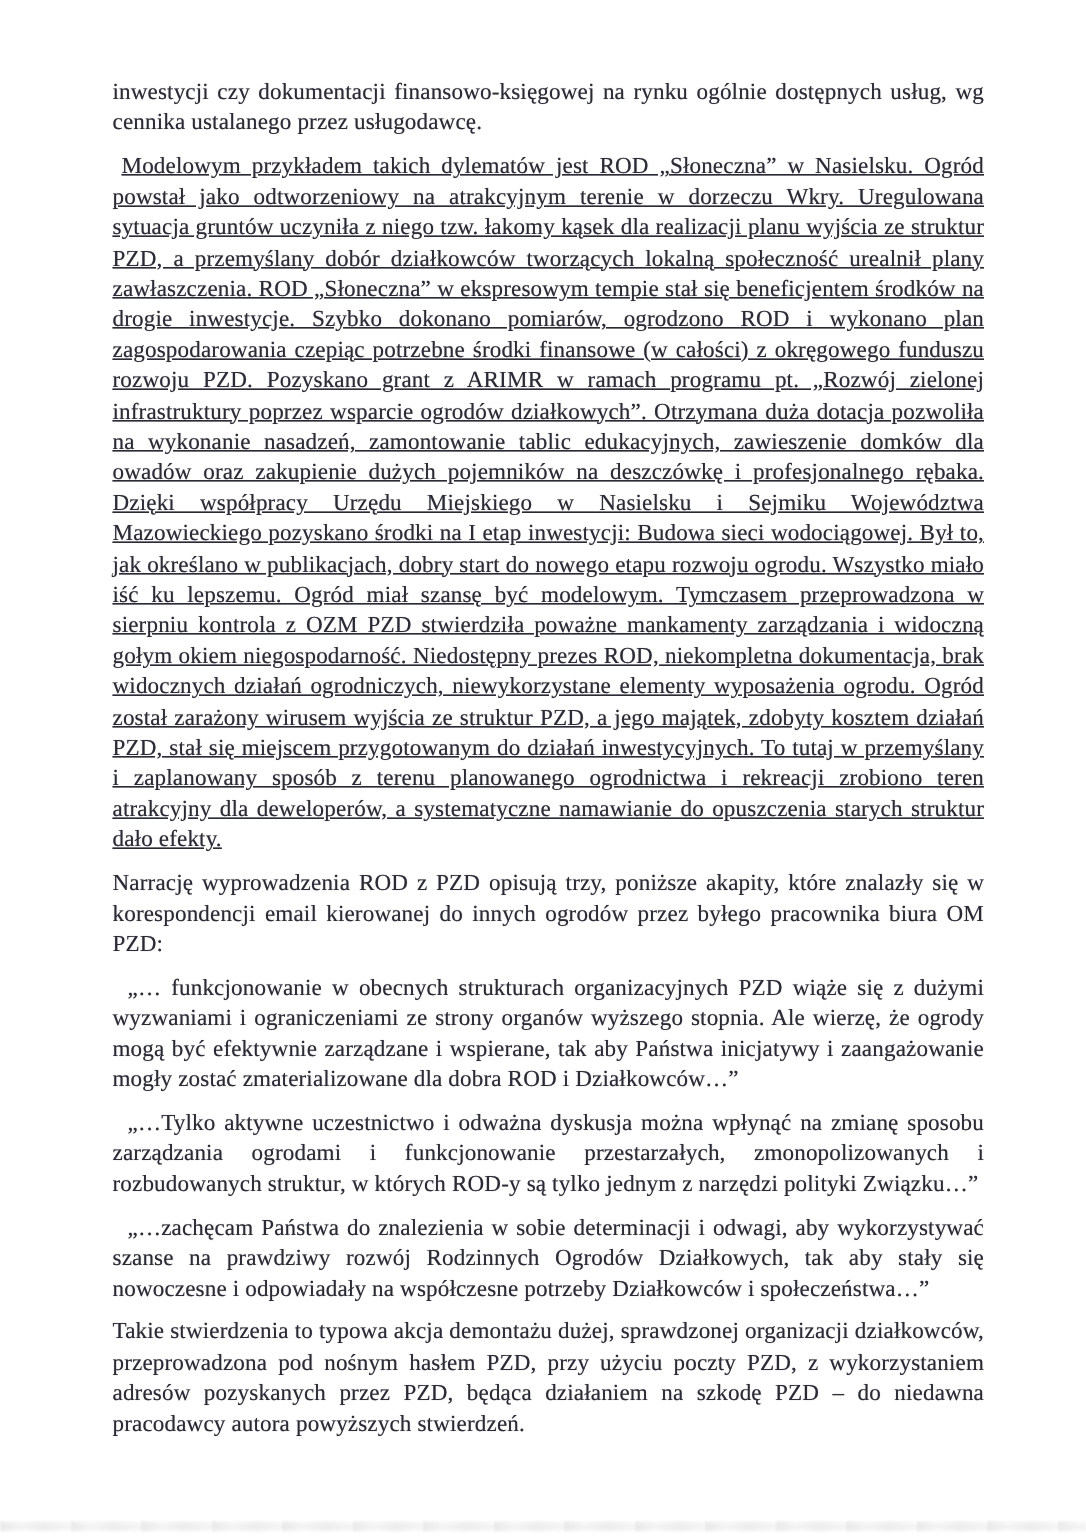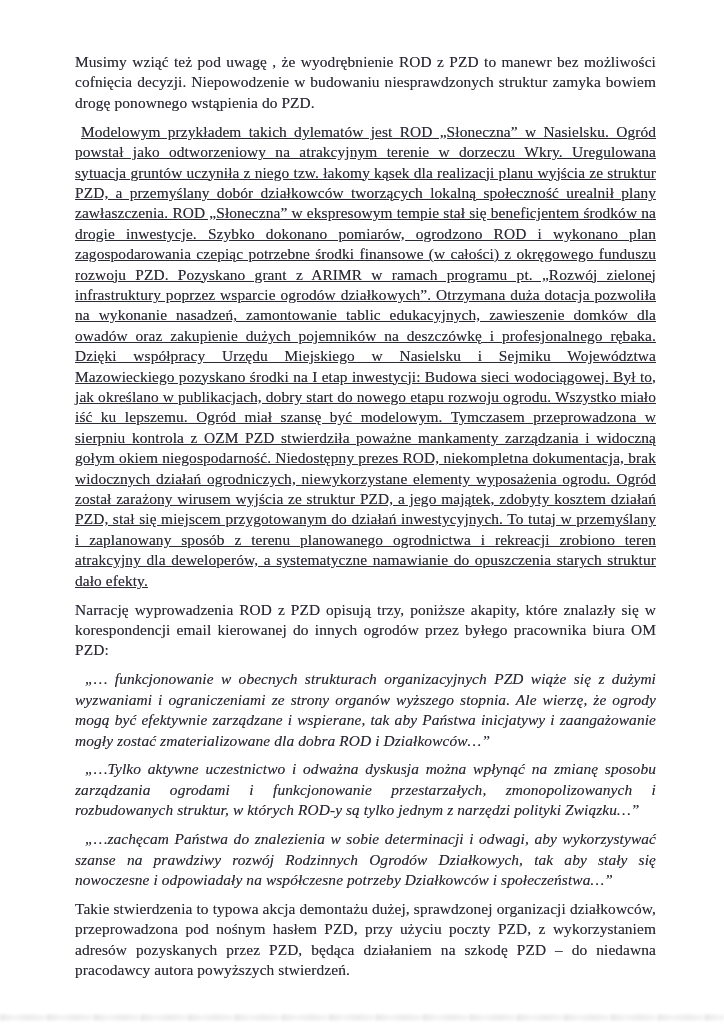--- a/index.html
+++ b/index.html
@@ -26,21 +26,21 @@
     line-height: 20.4px;
     text-align: justify;
     
     text-shadow: 0 0 0.6px rgba(43, 43, 54, 0.55);
     letter-spacing: 0.1px;
   }
   .para {
     margin: 0 0 8.5px 0;
   }
   .para.body-indent { text-indent: 6px; text-decoration: underline; }
-  .para.quote { text-indent: 10px; font-style: italic; }
+  .para.quote { text-indent: 10px; }
   
   .scan-band {
     position: absolute;
     left: 0;
     right: 0;
     bottom: 3px;
     height: 7px;
     opacity: 0.75;
     filter: blur(0.8px);
     background:
@@ -49,21 +49,21 @@
         rgba(214,214,216,0.40) 29px, rgba(238,238,240,0.12) 47px),
       linear-gradient(180deg, rgba(255,255,255,0) 0%, rgba(210,210,212,0.35) 55%, rgba(255,255,255,0) 100%);
   }
 </style>
 </head>
 <body>
 
 <main class="page">
   <section class="text-block">
 
-      <p class="para body">Musimy wziąć też pod uwagę , że wyodrębnienie ROD z PZD to manewr bez możliwości cofnięcia decyzji. Niepowodzenie w budowaniu niesprawdzonych struktur zamyka bowiem drogę ponownego wstąpienia do PZD.</p>
+  <p class="para body">inwestycji czy dokumentacji finansowo-księgowej na rynku ogólnie dostępnych usług, wg cennika ustalanego przez usługodawcę.</p>
       <p class="para body-indent">Modelowym przykładem takich dylematów jest ROD „Słoneczna” w Nasielsku. Ogród powstał jako odtworzeniowy na atrakcyjnym terenie w dorzeczu Wkry. Uregulowana sytuacja gruntów uczyniła z niego tzw. łakomy kąsek dla realizacji planu wyjścia ze struktur PZD, a przemyślany dobór działkowców tworzących lokalną społeczność urealnił plany zawłaszczenia. ROD „Słoneczna” w ekspresowym tempie stał się beneficjentem środków na drogie inwestycje. Szybko dokonano pomiarów, ogrodzono ROD i wykonano plan zagospodarowania czepiąc potrzebne środki finansowe (w całości) z okręgowego funduszu rozwoju PZD. Pozyskano grant z ARIMR w ramach programu pt. „Rozwój zielonej infrastruktury poprzez wsparcie ogrodów działkowych”. Otrzymana duża dotacja pozwoliła na wykonanie nasadzeń, zamontowanie tablic edukacyjnych, zawieszenie domków dla owadów oraz zakupienie dużych pojemników na deszczówkę i profesjonalnego rębaka. Dzięki współpracy Urzędu Miejskiego w Nasielsku i Sejmiku Województwa Mazowieckiego pozyskano środki na I etap inwestycji: Budowa sieci wodociągowej.  Był to, jak określano w publikacjach, dobry start do nowego etapu rozwoju ogrodu. Wszystko miało iść ku lepszemu. Ogród miał szansę być modelowym. Tymczasem przeprowadzona w sierpniu kontrola z OZM PZD stwierdziła poważne mankamenty zarządzania i widoczną gołym okiem niegospodarność. Niedostępny prezes ROD, niekompletna dokumentacja, brak widocznych działań ogrodniczych, niewykorzystane elementy wyposażenia ogrodu. Ogród został zarażony wirusem wyjścia ze struktur PZD, a jego majątek, zdobyty kosztem działań PZD, stał się miejscem przygotowanym do działań inwestycyjnych. To tutaj w przemyślany i zaplanowany sposób z terenu planowanego ogrodnictwa i rekreacji zrobiono teren atrakcyjny dla deweloperów, a systematyczne namawianie do opuszczenia starych struktur dało efekty.</p>
       <p class="para body">Narrację wyprowadzenia ROD z PZD opisują  trzy, poniższe akapity, które znalazły się w korespondencji email kierowanej do innych ogrodów przez byłego pracownika biura OM PZD:</p>
       <p class="para quote">„… funkcjonowanie w obecnych strukturach organizacyjnych PZD wiąże się z dużymi wyzwaniami i ograniczeniami ze strony organów wyższego stopnia. Ale wierzę, że ogrody mogą być efektywnie zarządzane i wspierane, tak aby Państwa inicjatywy i zaangażowanie mogły zostać zmaterializowane dla dobra ROD i Działkowców…”</p>
       <p class="para quote">„…Tylko aktywne uczestnictwo i odważna dyskusja można wpłynąć na zmianę sposobu zarządzania ogrodami i funkcjonowanie przestarzałych, zmonopolizowanych i rozbudowanych struktur, w których ROD-y są tylko jednym z narzędzi polityki Związku…”</p>
       <p class="para quote">„…zachęcam Państwa do znalezienia w sobie determinacji i odwagi, aby wykorzystywać szanse na prawdziwy rozwój Rodzinnych Ogrodów Działkowych, tak aby stały się nowoczesne i odpowiadały na współczesne potrzeby Działkowców i społeczeństwa…”</p>
       <p class="para body">Takie stwierdzenia to typowa akcja demontażu dużej, sprawdzonej organizacji działkowców, przeprowadzona pod nośnym hasłem PZD,  przy użyciu poczty PZD, z wykorzystaniem adresów pozyskanych przez PZD, będąca działaniem na szkodę PZD – do niedawna pracodawcy autora powyższych stwierdzeń.</p>
     </section>
   <div class="scan-band"></div>
 </main>
 

